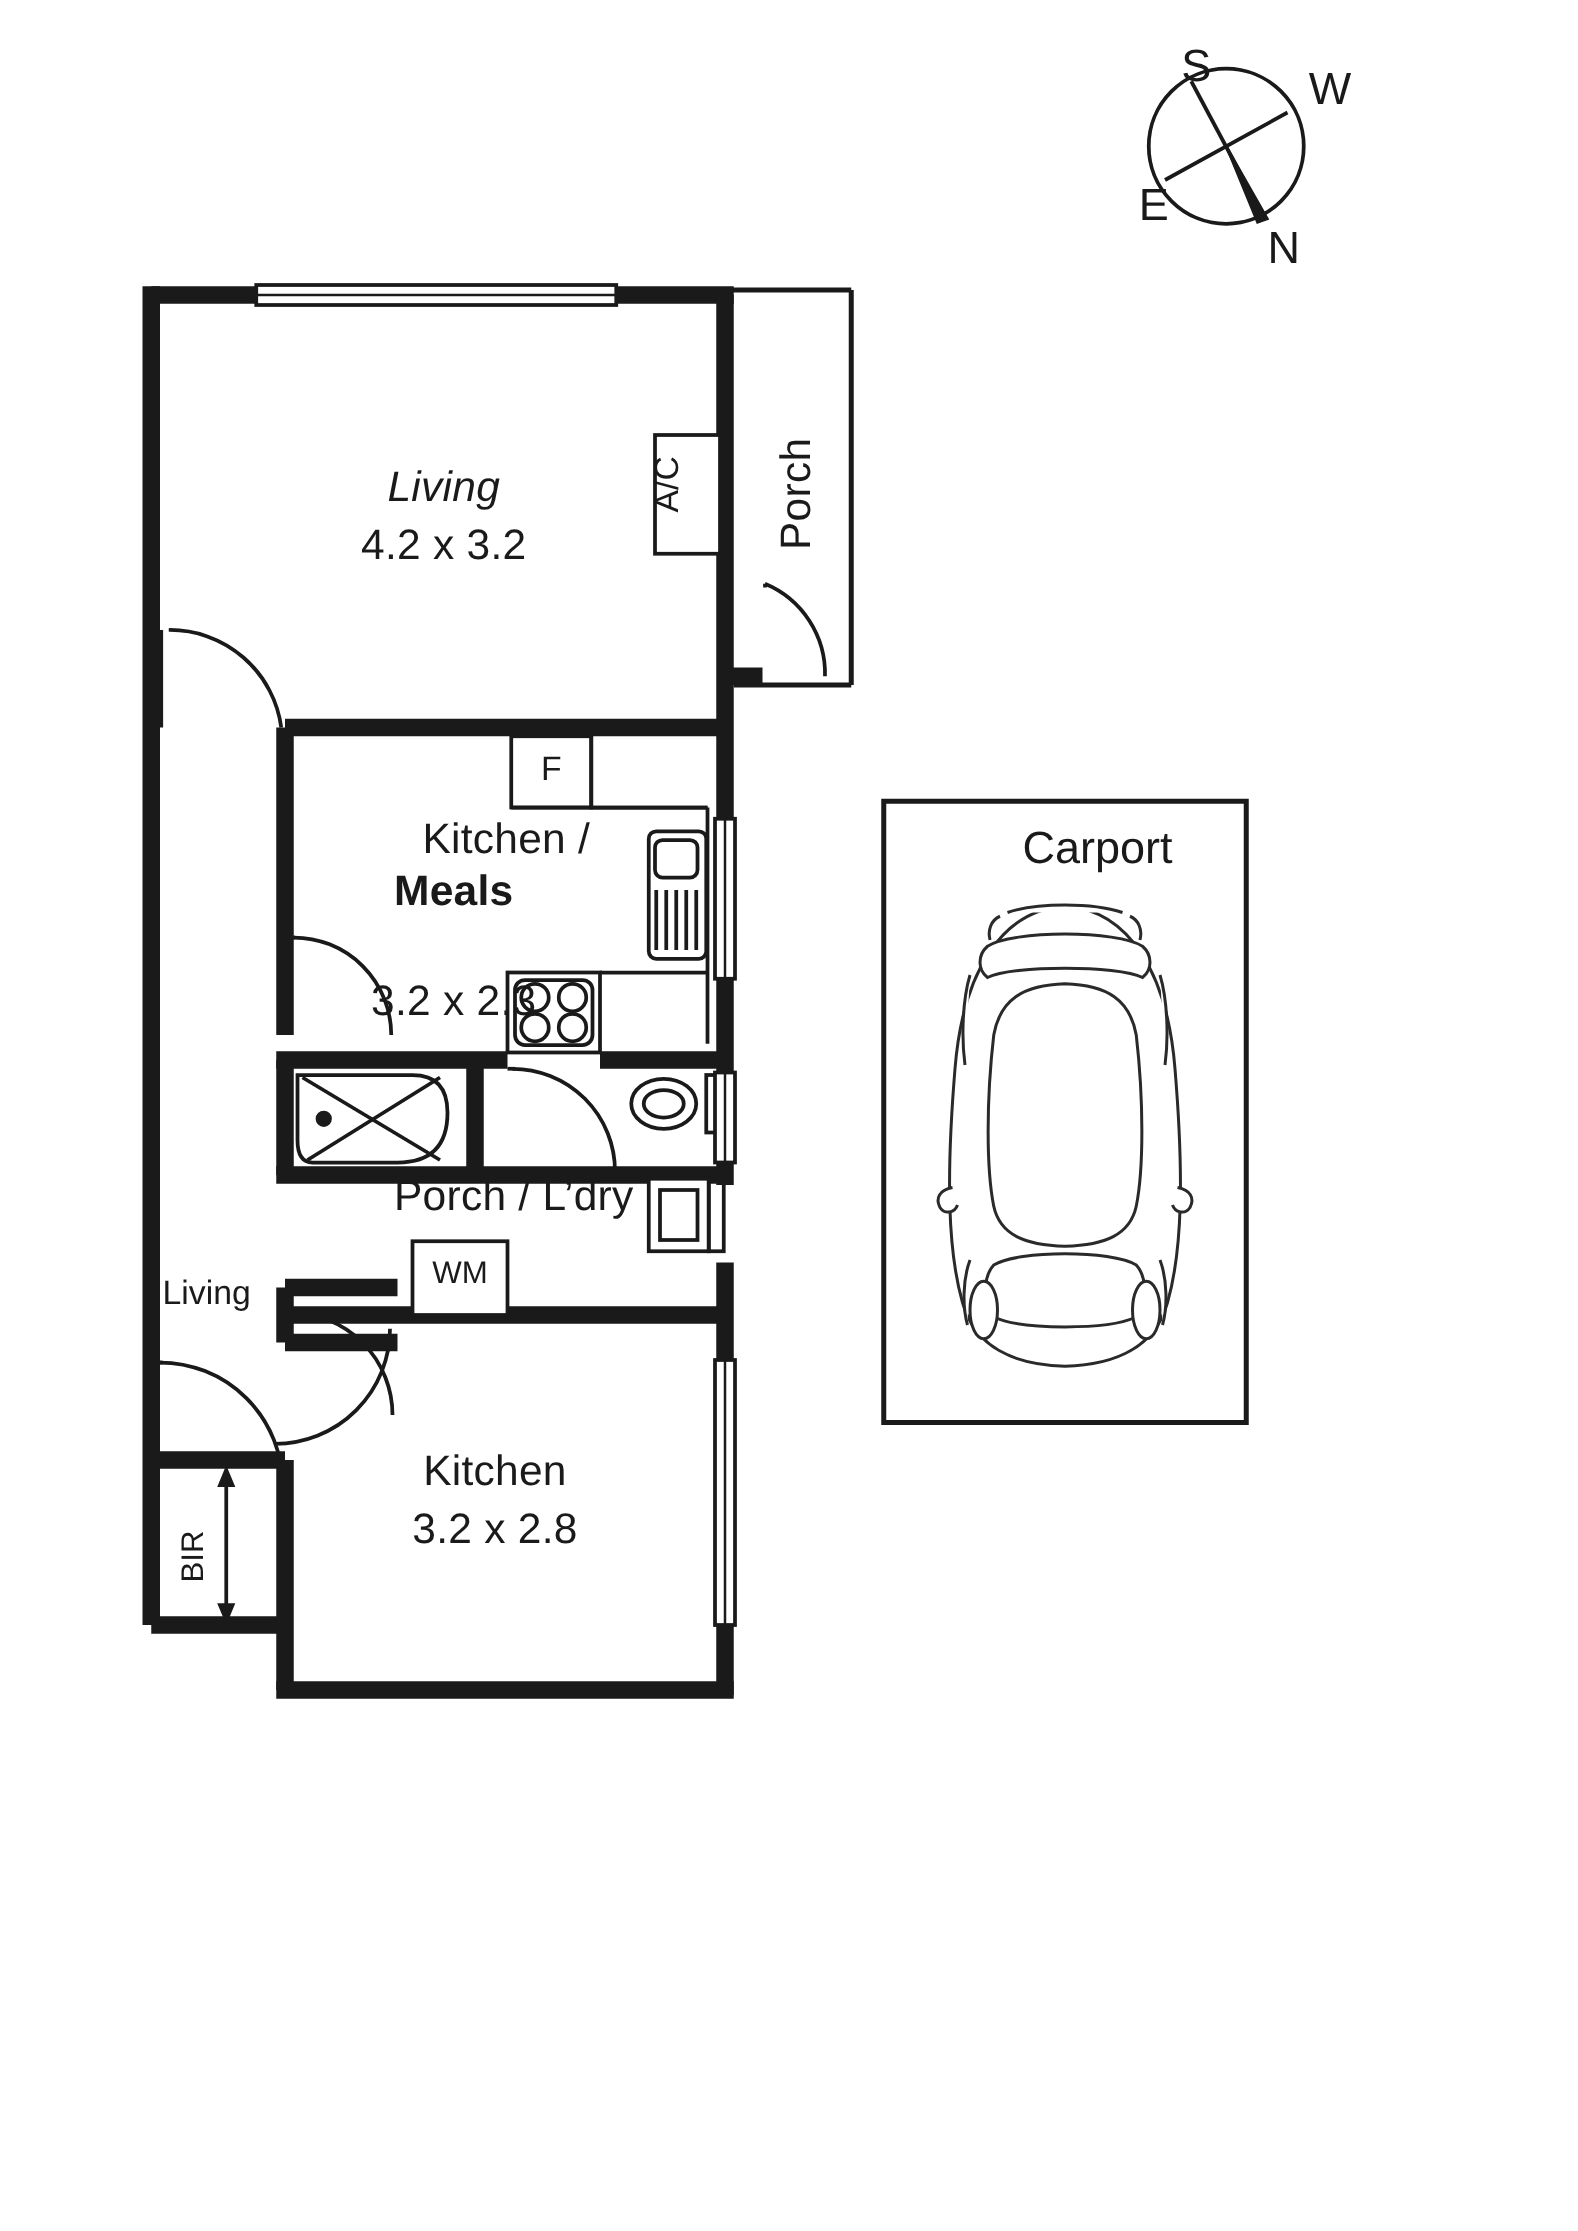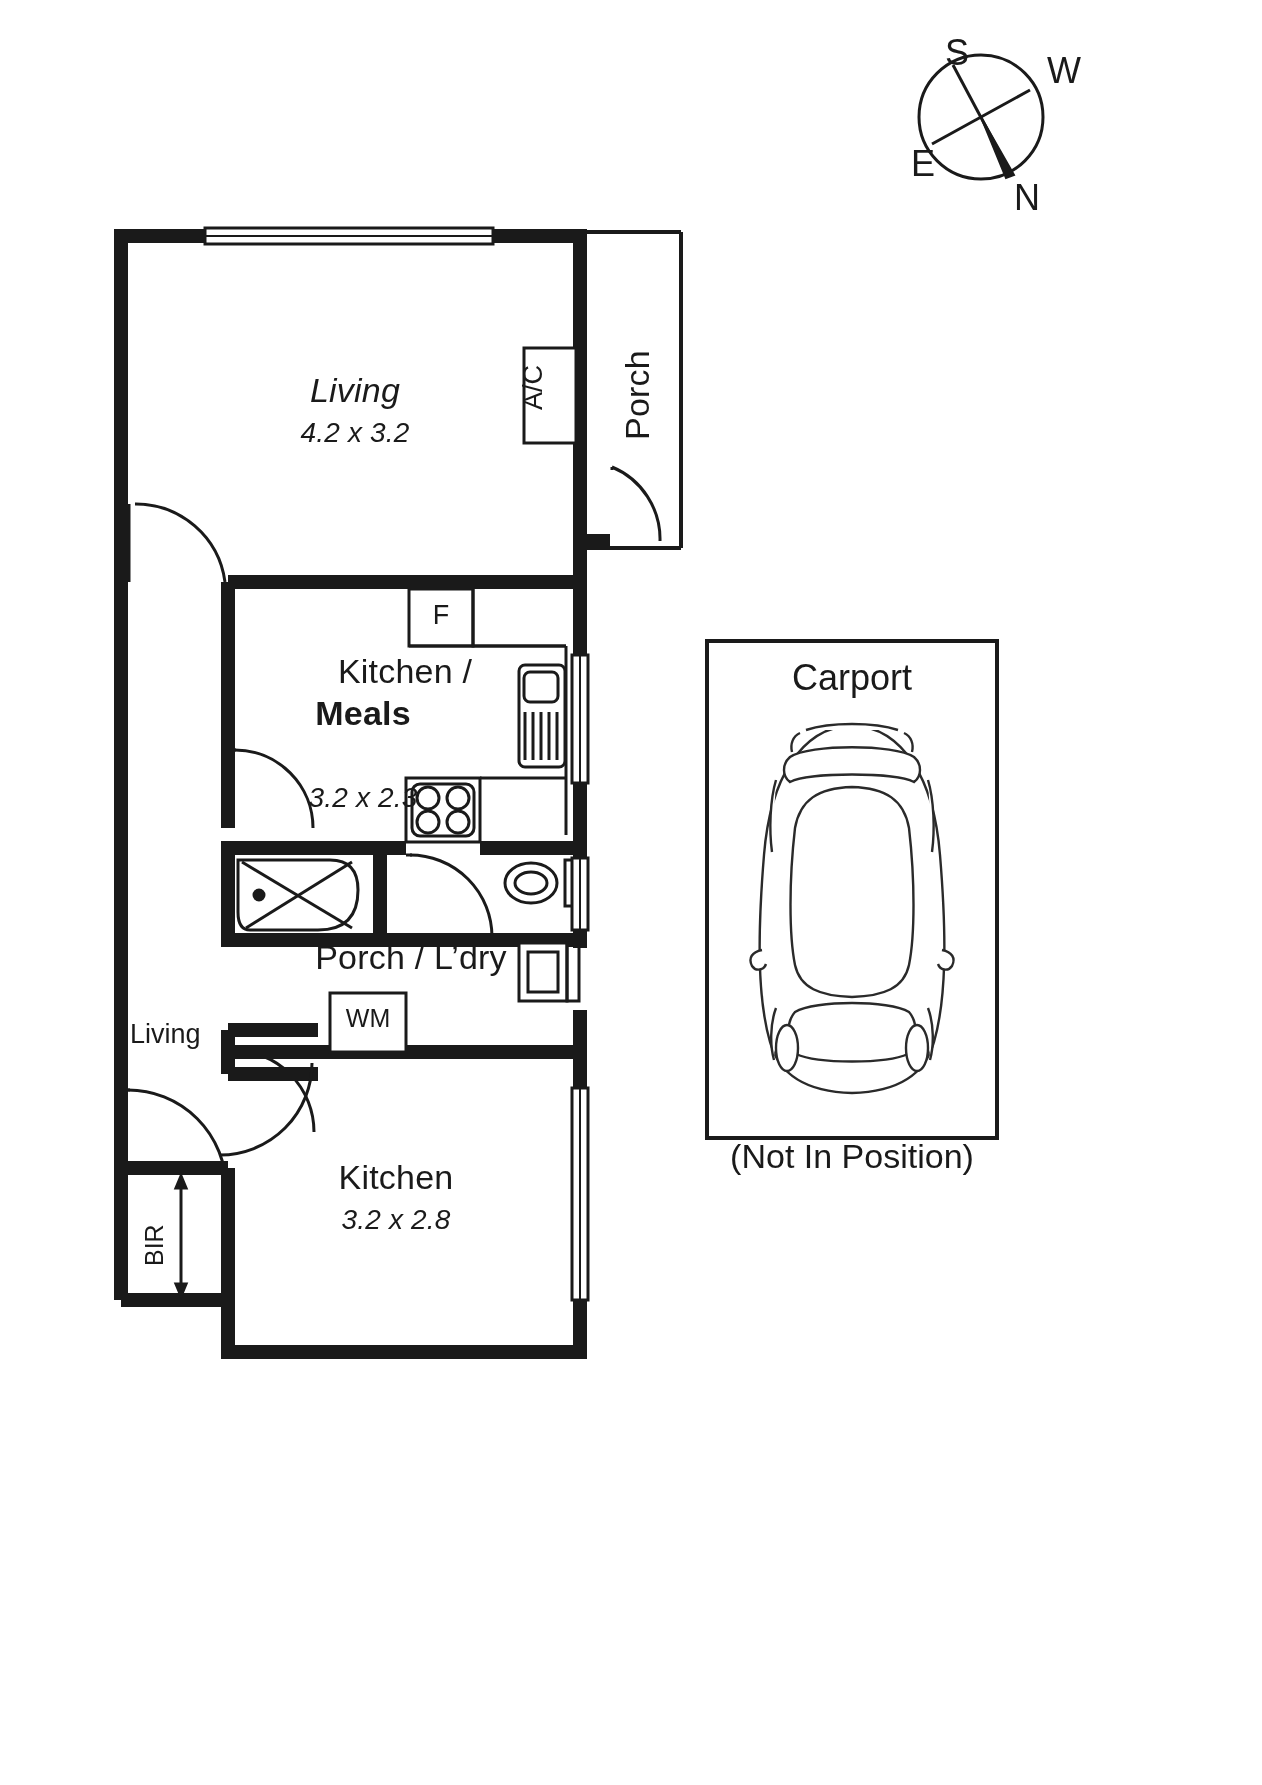--- a/index.html
+++ b/index.html
@@ -4,21 +4,21 @@
 <style>
   html,body{margin:0;padding:0;background:#ffffff;}
   body{
     width:1262px;height:1785px;position:relative;overflow:hidden;
     font-family:"Liberation Sans", sans-serif;color:#1a1a1a;
   }
   .stage{position:absolute;left:0;top:0;width:1262px;height:1785px;}
   svg.plan{position:absolute;left:0;top:0;width:1262px;height:1785px;}
   .lbl{position:absolute;white-space:nowrap;color:#1a1a1a;font-family:"Liberation Sans",sans-serif;}
   .room-name{font-size:34px;letter-spacing:.2px;}
-  .room-dim{font-size:28px;letter-spacing:.2px;font-style:italic;}
+  .room-dim{font-size:34px;letter-spacing:.2px;}
   .small{font-size:27px;}
   .tiny{font-size:25px;}
   .compass-l{font-size:36px;}
   .carport-t{font-size:36px;}
   .notpos{font-size:34px;}
   .rot90{transform:rotate(-90deg);transform-origin:left top;}
   .center{transform:translateX(-50%);}
 </style>
 </head>
 <body>
@@ -294,16 +294,15 @@
 
   <div class="lbl tiny center" style="left:368px;top:1004px;">WM</div>
 
   <div class="lbl small" style="left:130px;top:1019px;">Living</div>
 
   <div class="lbl room-name center" style="left:396px;top:1158px;">Kitchen</div>
   <div class="lbl room-dim center" style="left:396px;top:1204px;">3.2 x 2.8</div>
 
   <div class="lbl tiny rot90" style="left:140px;top:1266px;">BIR</div>
 
-  <div class="lbl carport-t center" style="left:852px;top:657px;">Carport</div>
-  <div class="lbl notpos center" style="left:852px;top:1137px;">(Not In Position)</div>
+  <div class="lbl carport-t center" style="left:878px;top:657px;">Carport</div>
 
 </div>
 
 </body></html>

